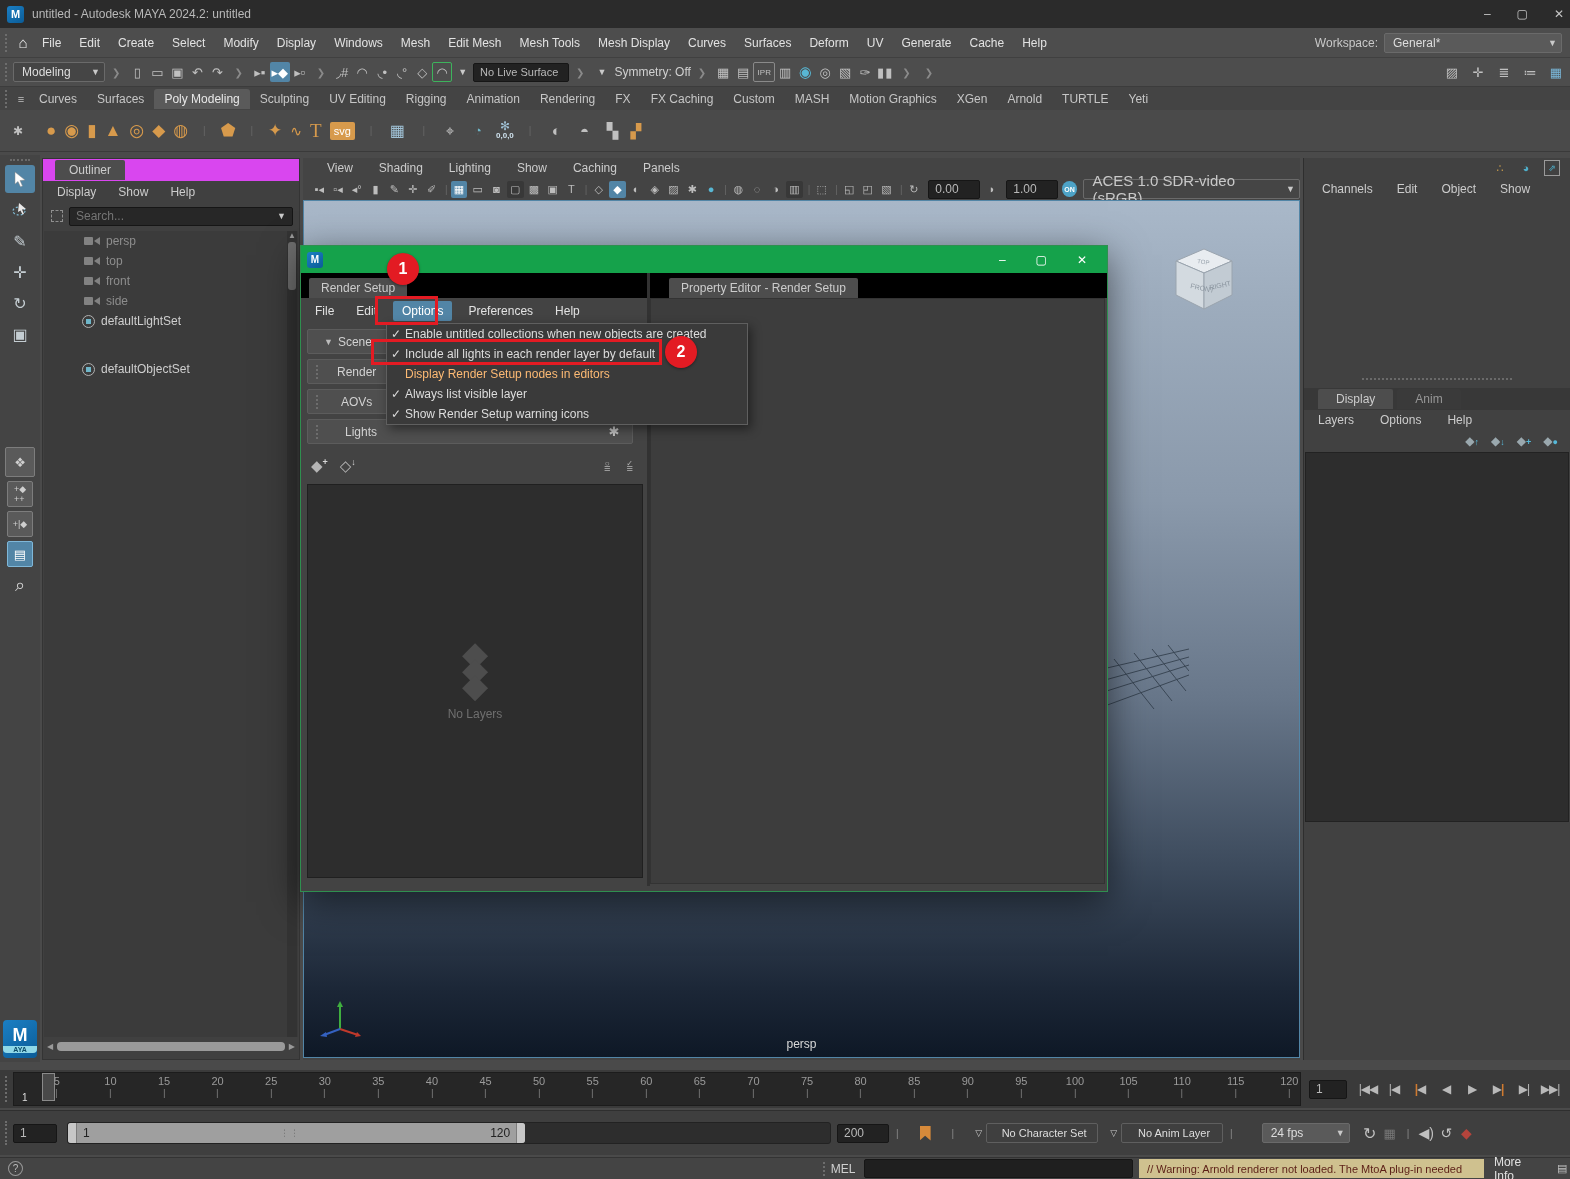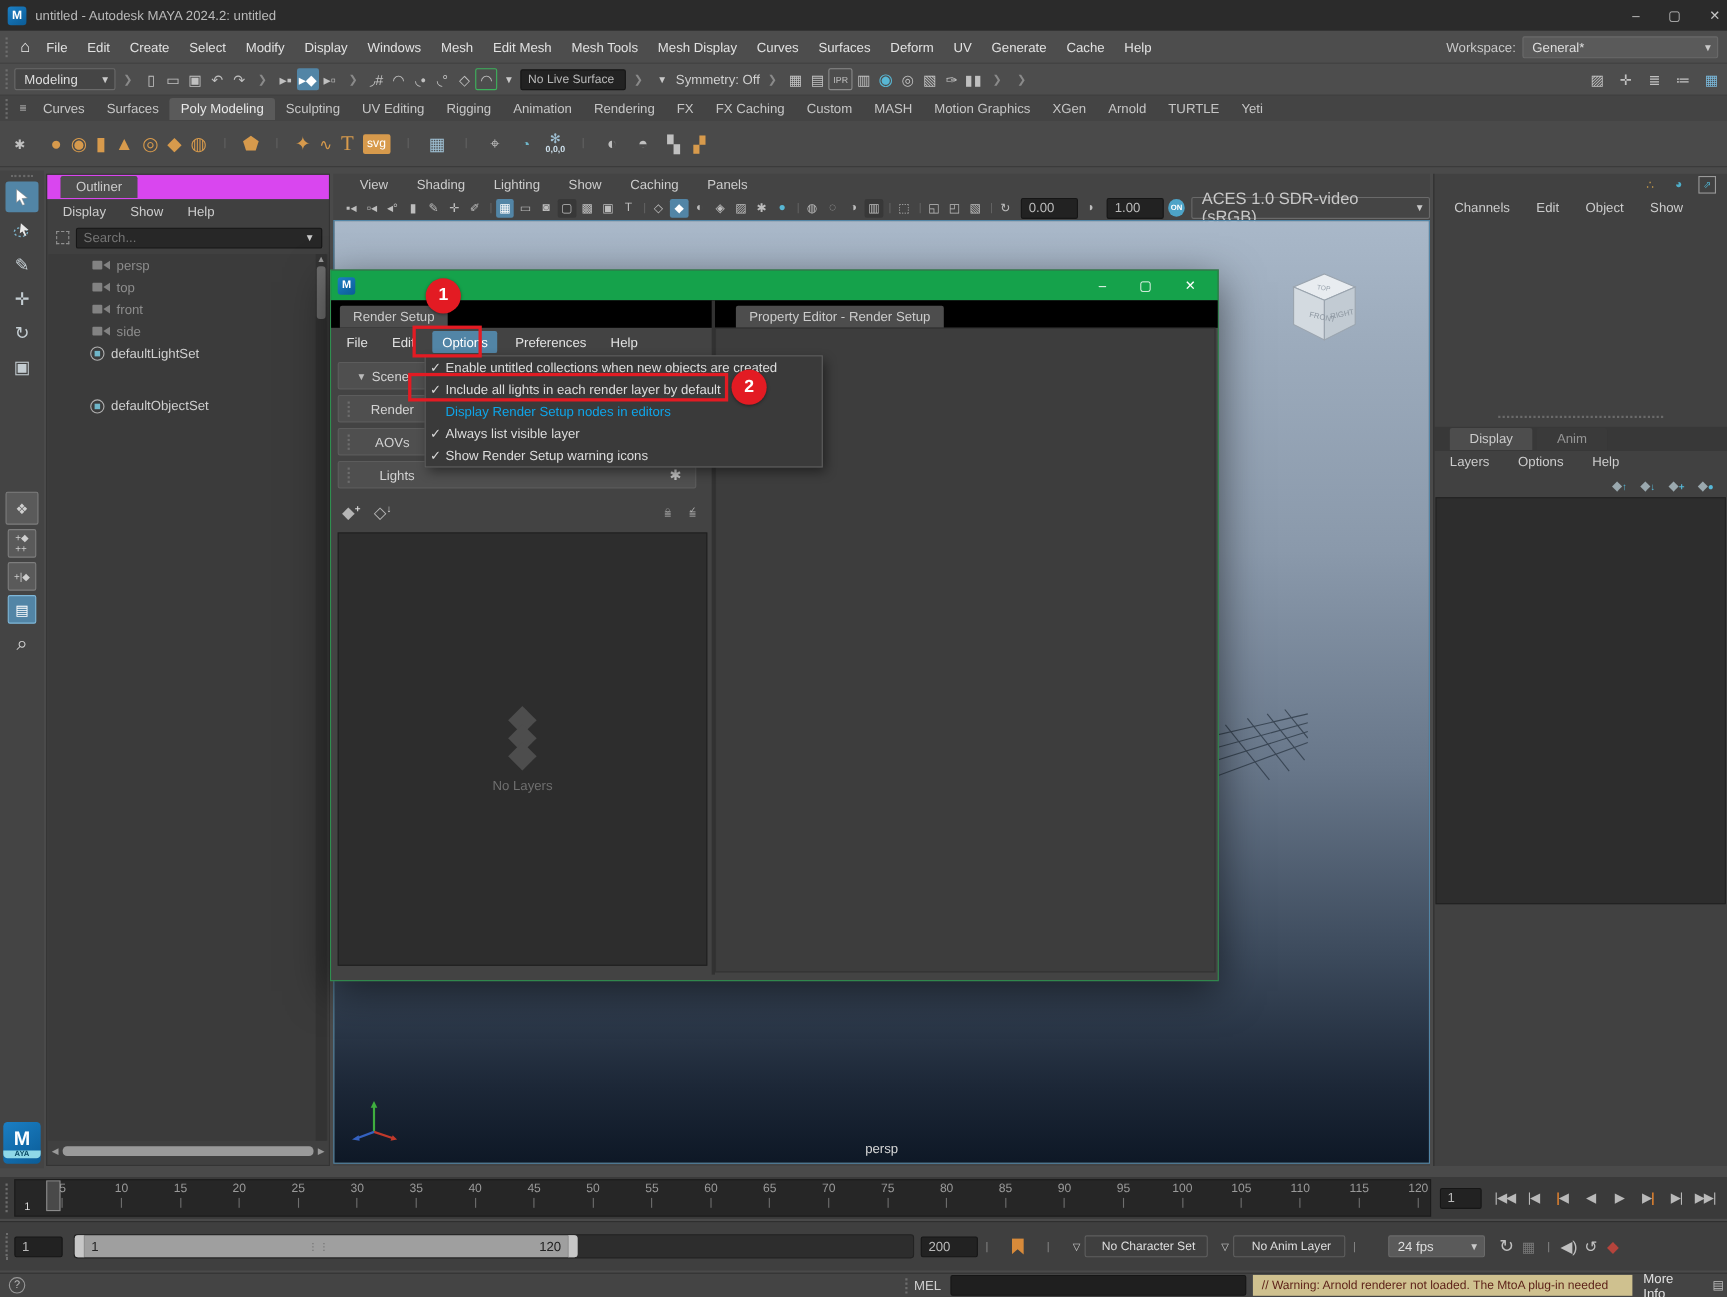--- a/index.html
+++ b/index.html
@@ -482,21 +482,21 @@
     <div class="row" style="height:20px;">
       <span class="menu-check">✓</span>
       <span style="color:#ddd;">Enable untitled collections when new objects are created</span>
     </div>
     <div class="row" style="height:20px;">
       <span class="menu-check">✓</span>
       <span style="color:#ddd;">Include all lights in each render layer by default</span>
     </div>
     <div class="row" style="height:20px;">
       <span class="menu-check"></span>
-      <span style="color:#0ea5e9;">Display Render Setup nodes in editors</span>
+      <span style="color:#fdba74;">Display Render Setup nodes in editors</span>
     </div>
     <div class="row" style="height:20px;">
       <span class="menu-check">✓</span>
       <span style="color:#ddd;">Always list visible layer</span>
     </div>
     <div class="row" style="height:20px;">
       <span class="menu-check">✓</span>
       <span style="color:#ddd;">Show Render Setup warning icons</span>
     </div>
   </div>

